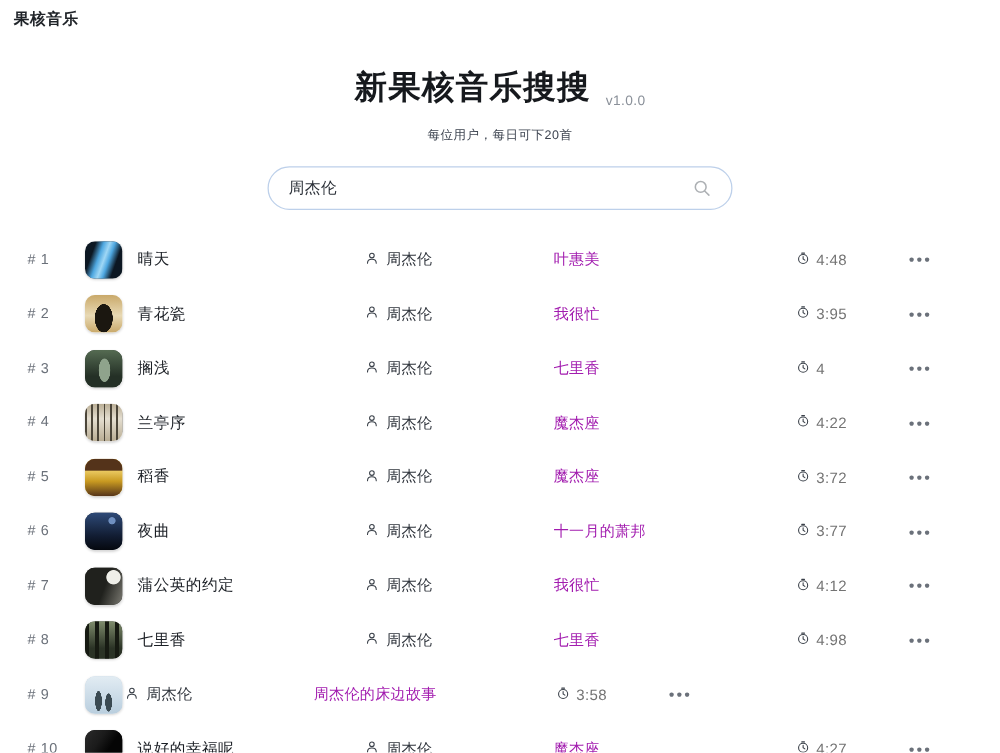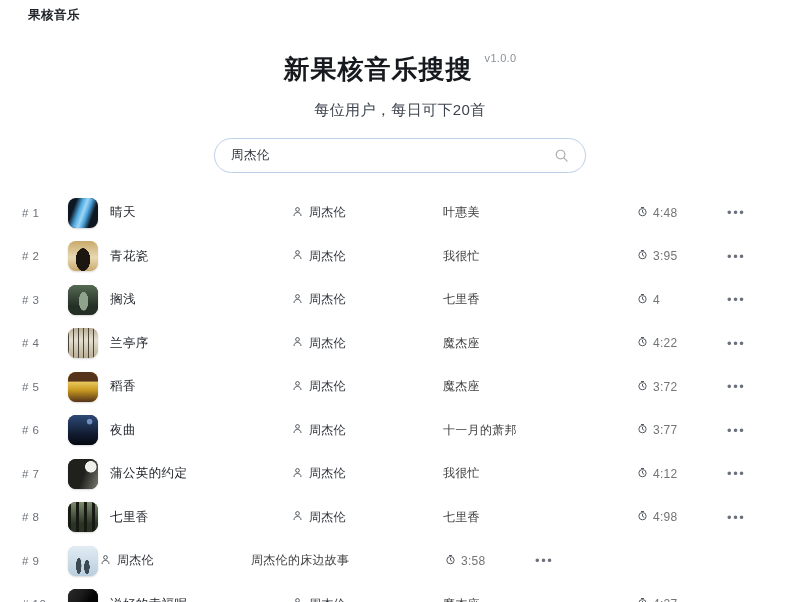--- a/index.html
+++ b/index.html
@@ -9,49 +9,49 @@
     font-family: "Liberation Sans", "DejaVu Sans", sans-serif;
     color: #1f2328;
     overflow: hidden;
   }
   .app { position: relative; width: 800px; height: 602px; background:#fff; }
 
   
   .topbar {
     height: 30px;
     display: flex; align-items: center;
-    padding-left: 28px;
+    padding-left: 11px;
   }
   .brand {
     font-size: 12.5px;
     font-weight: 700;
     color: #1f2328;
     letter-spacing: .5px;
   }
 
   
   .hero { text-align: center; padding-top: 22px; }
   .title-line {
-    display: flex; align-items: flex-start; justify-content: center; gap: 12px;
+    display: flex; align-items: flex-end; justify-content: center; gap: 12px;
   }
   .title {
     font-size: 26px;
     font-weight: 700;
     letter-spacing: 1px;
     color: #16191d;
   }
   .version {
     font-size: 11px;
     color: #8a9099;
     font-weight: 400;
     letter-spacing: .3px;
   }
   .subtitle {
     margin-top: 14px;
-    font-size: 15px;
+    font-size: 10px;
     color: #3d4450;
     letter-spacing: .4px;
   }
 
   
   .search-wrap {
     margin: 18px auto 0;
     width: 372px;
     height: 35px;
     position: relative;
@@ -83,21 +83,21 @@
     position: relative;
     background: #fff;
   }
 
   .c-rank  { width: 68px; padding-left: 22px; font-size: 11.5px; color: #6b717a; letter-spacing: .5px; }
   .c-thumb { width: 32px; flex: 0 0 auto; }
   .c-title { width: 192px; padding-left: 10px; font-size: 12.5px; font-weight: 400; color: #1b1f25; letter-spacing: .4px;
              white-space: nowrap; overflow: hidden; text-overflow: ellipsis; }
   .c-artist{ width: 151px; display: flex; align-items: center; gap: 6px;
              font-size: 12px; color: #2e333b; letter-spacing: .3px; }
-  .c-album { width: 194px; font-size: 12px; color: #404040; letter-spacing: .3px;
+  .c-album { width: 194px; font-size: 12px; color: #a21caf; letter-spacing: .3px;
              white-space: nowrap; overflow: hidden; text-overflow: ellipsis; }
   .c-dur   { width: 90px; display: flex; align-items: center; gap: 5px;
              font-size: 12px; color: #737373; letter-spacing: .3px; }
   .c-menu  { width: 60px; display: flex; align-items: center; justify-content: flex-start;
              color: #6b717a; font-size: 13px; letter-spacing: 1.6px; }
 
   .thumb {
     width: 30px; height: 30px;
     border-radius: 8px;
     overflow: hidden;

